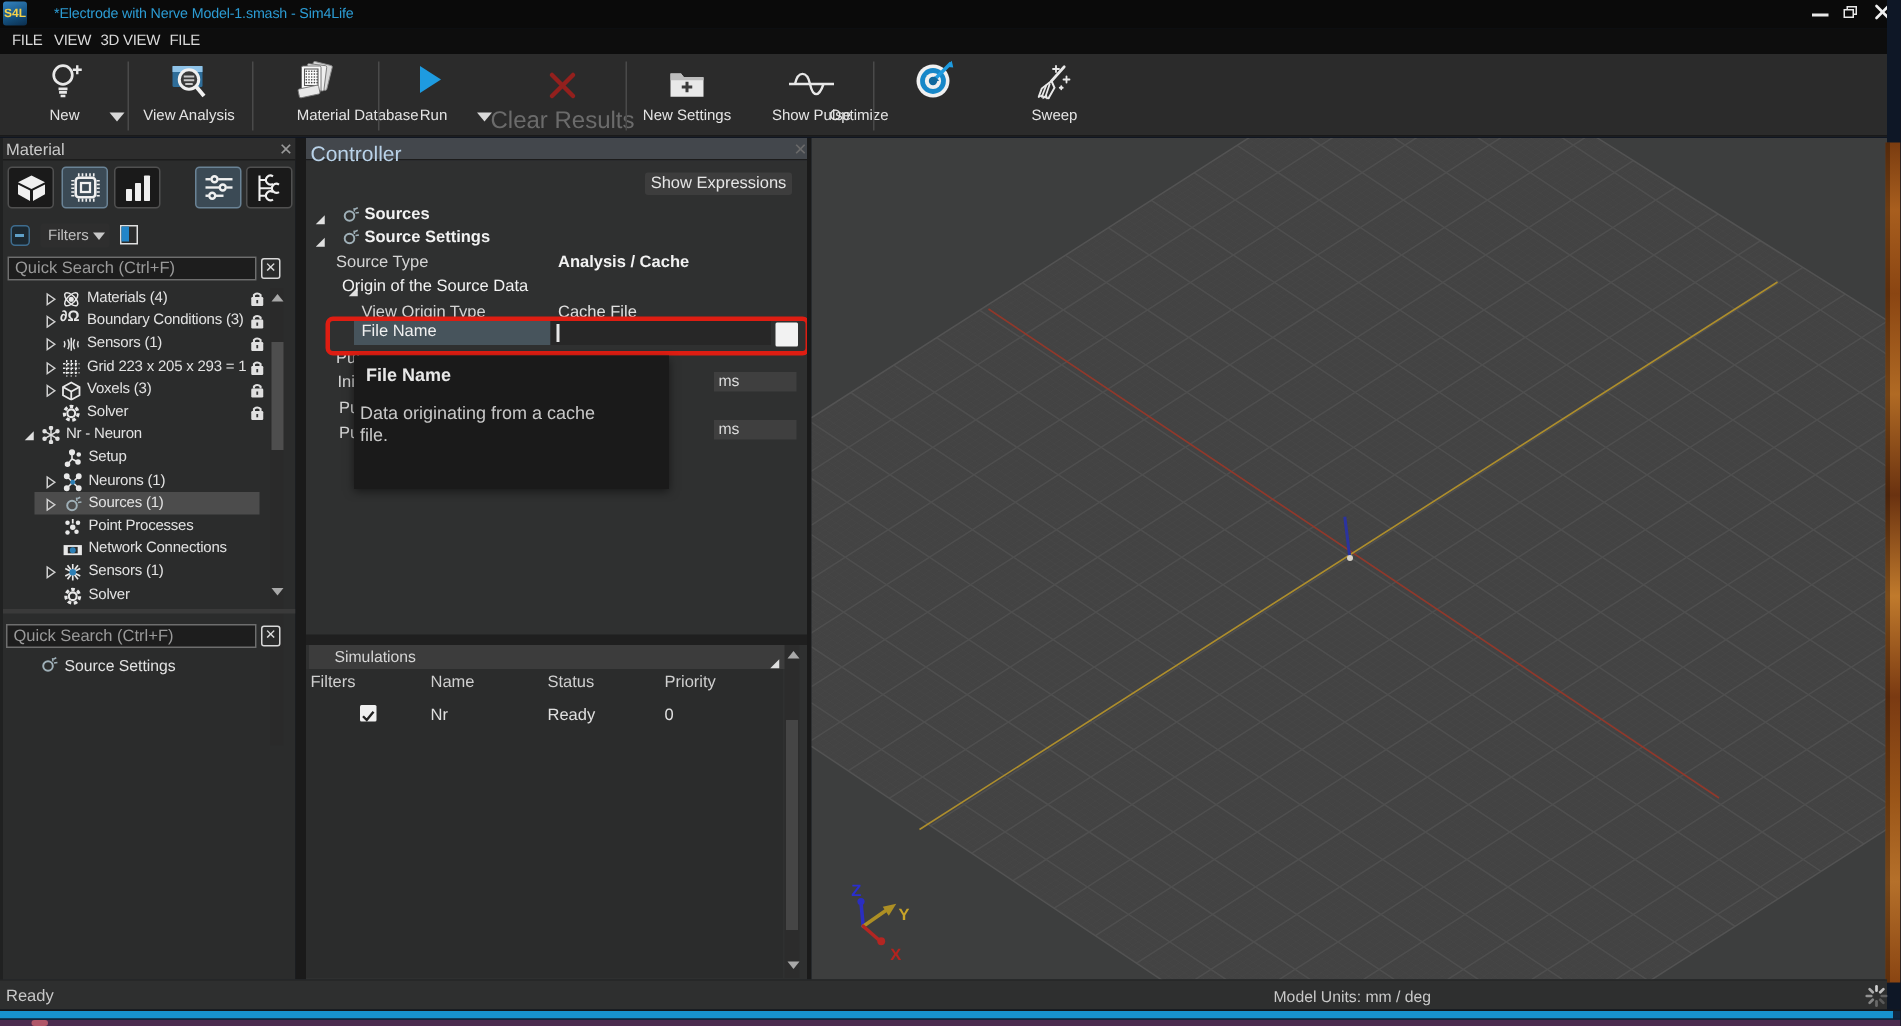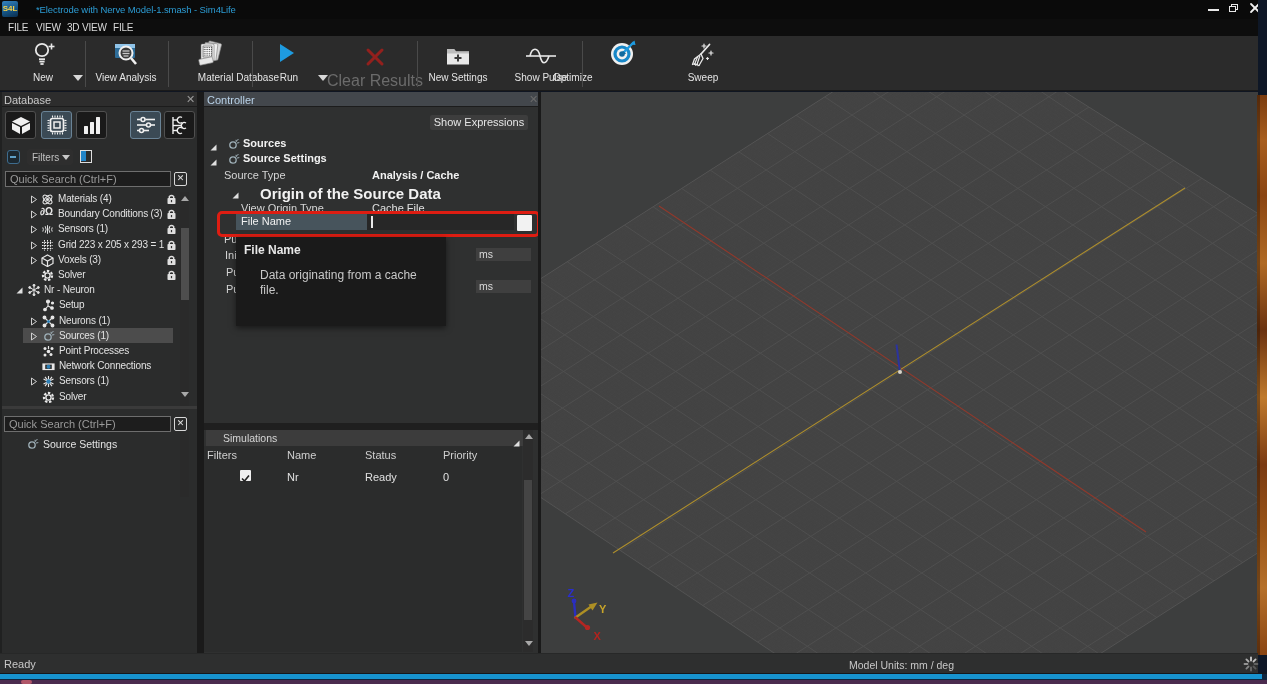--- a/index.html
+++ b/index.html
@@ -161,21 +161,21 @@
     <div style="position:absolute;left:85px;top:5px;width:1px;height:46px;background:#4a4a4a"></div>
     <div style="position:absolute;left:168px;top:5px;width:1px;height:46px;background:#4a4a4a"></div>
     <div style="position:absolute;left:252px;top:5px;width:1px;height:46px;background:#4a4a4a"></div>
     <div style="position:absolute;left:417px;top:5px;width:1px;height:46px;background:#4a4a4a"></div>
     <div style="position:absolute;left:582px;top:5px;width:1px;height:46px;background:#4a4a4a"></div>
   </div>
 
 <div class="abs" style="left:0;top:92px;width:2px;height:561px;background:#202121;z-index:5"></div>
 <div class="abs" style="left:0;top:92px;width:197px;height:561px;background:#2b2c2c">
   <div class="abs" style="left:0;top:0;width:197px;height:15px;background:#2d2d2d;border-bottom:1px solid #1c1c1c"></div>
-  <div class="hdr" style="left:4px;top:2px">Database</div>
+  <div class="hdr" style="left:4px;top:2px">Material</div>
   <div class="abs" style="left:186px;top:1px;font-size:11px;color:#9a9a9a">✕</div>
   <div class="ebtn" style="left:5px">
       <svg width="20" height="19" viewBox="0 0 20 19" style="">
         <g fill="#f0f0f0">
           <polygon points="10,1 19,5.5 10,10 1,5.5"></polygon>
           <polygon points="1,7 9,11 9,18 1,13.5"></polygon>
           <polygon points="19,7 11,11 11,18 19,13.5"></polygon>
         </g>
       </svg>
     </div>
@@ -507,21 +507,21 @@
           </g>
         </g>
       </svg></div>
   <div class="abs" style="left:43px;top:346px;font-size:10.5px;color:#e2e2e2">Source Settings</div>
 </div>
 
 <div class="abs" style="left:197px;top:92px;width:7px;height:561px;background:#1a1a1a"></div>
 
 <div class="abs" style="left:204px;top:92px;width:334px;height:561px;background:#2f3030">
   <div class="abs" style="left:0;top:0;width:334px;height:15px;background:#43474c;border-bottom:1px solid #1c1c1c"></div>
-  <div class="abs" style="left:3px;top:2px;font-size:11px;color:#b9d2e8">Controller</div>
+  <div class="abs" style="left:3px;top:2px;font-size:14px;color:#b9d2e8">Controller</div>
   <div class="abs" style="left:325px;top:1px;font-size:11px;color:#6a6a6a">✕</div>
   <div class="abs" style="left:226px;top:23px;width:98px;height:15px;background:#3d3d3d;border-radius:2px;color:#e5e5e5;font-size:11px;text-align:center;padding-top:1px">Show Expressions</div>
 
   <div class="abs" style="left:5px;top:46px;width:9px;height:9px"><svg width="9" height="9" viewBox="0 0 9 9" style="">
         <polygon points="7.5,1.5 7.5,7.5 1.5,7.5" fill="#e0e0e0"></polygon>
       </svg></div>
   <div class="abs" style="left:23px;top:45px"><svg width="13" height="13" viewBox="0 0 13 13" style="">
         <g>
           <circle cx="6" cy="7" r="3.2" fill="none" stroke="#9fb0b8" stroke-width="1.3"></circle>
           <g stroke="#9fb0b8" stroke-width="1">
@@ -544,41 +544,41 @@
             <line x1="9" y1="1.8" x2="9.3" y2="4"></line>
           </g>
         </g>
       </svg></div>
   <div class="abs" style="left:39px;top:60px;font-size:11px;font-weight:bold;color:#f2f2f2">Source Settings</div>
   <div class="abs" style="left:20px;top:77px;font-size:11px;color:#d5d5d5">Source Type</div>
   <div class="abs" style="left:168px;top:77px;font-size:11px;font-weight:bold;color:#f2f2f2">Analysis / Cache</div>
   <div class="abs" style="left:27px;top:94px;width:9px;height:9px"><svg width="9" height="9" viewBox="0 0 9 9" style="">
         <polygon points="7.5,1.5 7.5,7.5 1.5,7.5" fill="#e0e0e0"></polygon>
       </svg></div>
-  <div class="abs" style="left:56px;top:93px;font-size:15px;font-weight:bold;color:#f2f2f2">Origin of the Source Data</div>
+  <div class="abs" style="left:24px;top:93px;font-size:11px;font-weight:normal;color:#f2f2f2">Origin of the Source Data</div>
   <div class="abs" style="left:37px;top:110px;font-size:11px;color:#d5d5d5">View Origin Type</div>
   <div class="abs" style="left:168px;top:110px;font-size:11px;color:#e0e0e0">Cache File</div>
 
   <div class="abs" style="left:32px;top:122px;width:131px;height:16px;background:#47545c;color:#f0f0f0;font-size:11px;padding:1px 0 0 5px">File Name</div>
   <div class="abs" style="left:163px;top:122px;width:147px;height:16px;background:#272727"></div>
   <div class="abs" style="left:167px;top:124px;width:1.5px;height:12px;background:#e8e8e8"></div>
   <div class="abs" style="left:312.5px;top:123px;width:15px;height:16px;background:#f2f2f2;border-radius:1px"></div>
 
   <div class="abs" style="left:20px;top:141px;font-size:11px;color:#d5d5d5">Pul</div>
   <div class="abs" style="left:21px;top:157px;font-size:11px;color:#d5d5d5">Init</div>
   <div class="abs" style="left:22px;top:174px;font-size:11px;color:#d5d5d5">Pul</div>
   <div class="abs" style="left:22px;top:191px;font-size:11px;color:#d5d5d5">Pul</div>
   <div class="abs" style="left:272px;top:155.5px;width:55px;height:13px;background:#3f3f3f;color:#dadada;font-size:10.5px;padding:0 0 0 3px">ms</div>
   <div class="abs" style="left:272px;top:187.5px;width:55px;height:13px;background:#3f3f3f;color:#dadada;font-size:10.5px;padding:0 0 0 3px">ms</div>
 
   <div class="abs" style="left:13px;top:119px;width:323px;height:26px;border:3px solid #de1d12;border-radius:5px"></div>
 
   <div class="abs" style="left:32px;top:145px;width:210px;height:89px;background:#1a1a1a;box-shadow:0 2px 6px rgba(0,0,0,0.5)">
     <div class="abs" style="left:8px;top:6px;font-size:12px;font-weight:bold;color:#e8e8e8">File Name</div>
-    <div class="abs" style="left:24px;top:31px;font-size:12px;color:#c8c8c8;width:162px;line-height:14.5px">Data originating from a cache file.</div>
+    <div class="abs" style="left:4px;top:31px;font-size:12px;color:#c8c8c8;width:162px;line-height:14.5px">Data originating from a cache file.</div>
   </div>
 
   <div class="abs" style="left:0;top:354px;width:318px;height:206px;background:#2b2c2c"></div>
   <div class="abs" style="left:0;top:331px;width:334px;height:7px;background:#1f1f1f"></div>
   <div class="abs" style="left:2px;top:338px;width:318px;height:16px;background:#3c3c3c"></div>
   <div class="abs" style="left:19px;top:340px;font-size:10.5px;color:#d5d5d5">Simulations</div>
   <div class="abs" style="left:308px;top:342px;width:9px;height:9px"><svg width="9" height="9" viewBox="0 0 9 9" style="">
         <polygon points="7.5,1.5 7.5,7.5 1.5,7.5" fill="#e0e0e0"></polygon>
       </svg></div>
   <div class="abs" style="left:3px;top:357px;font-size:11px;color:#cfcfcf">Filters</div>

